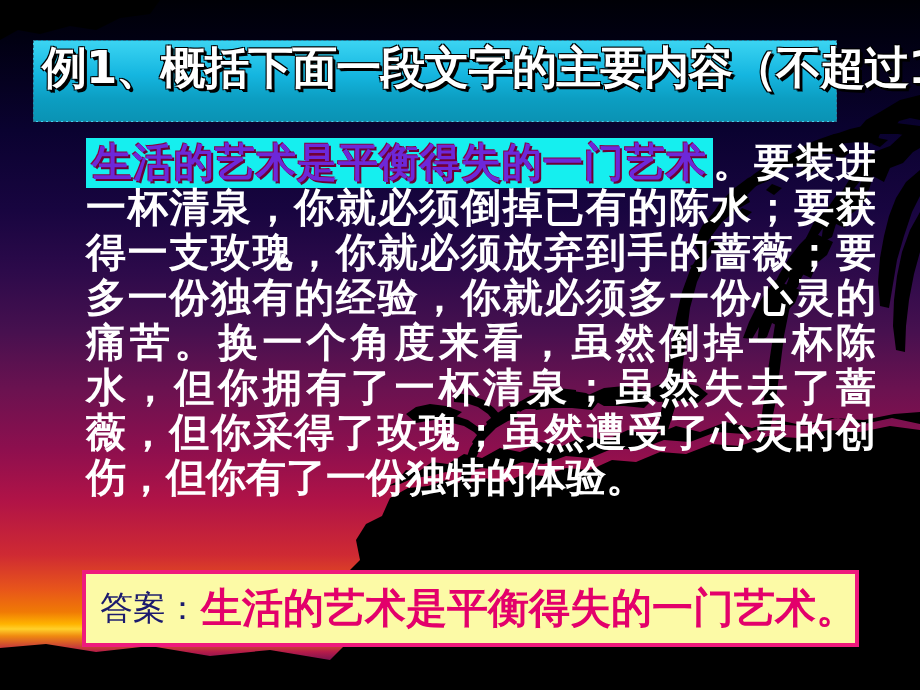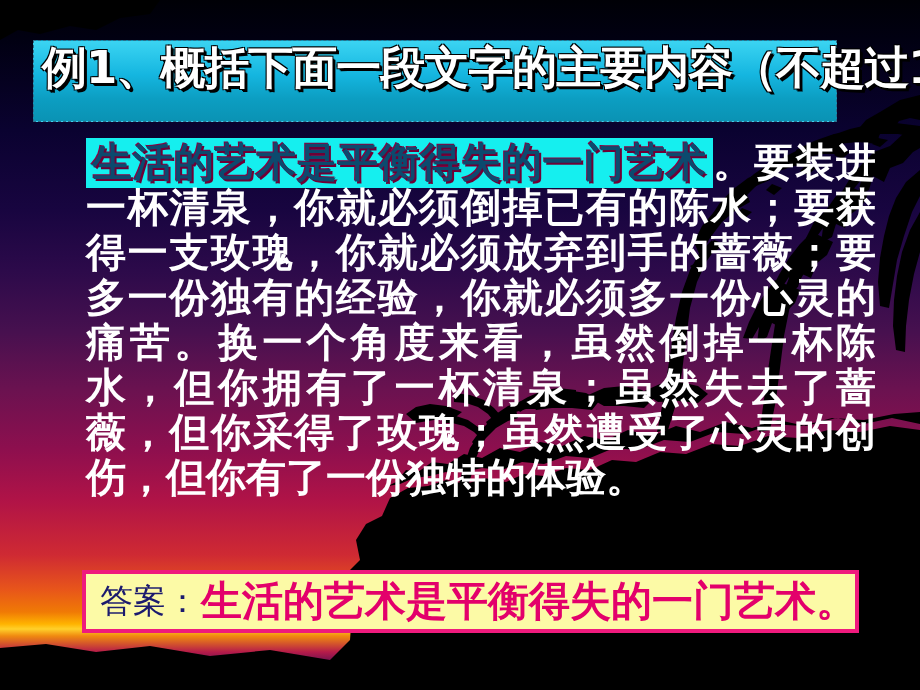--- a/index.html
+++ b/index.html
@@ -103,34 +103,34 @@
     text-align: justify;
     text-shadow:
        2px 2px 0 #0e0520,
        3px 3px 1 #0e0520,
       -1px -1px 0 #1a0a2a,
        1px -1px 0 #1a0a2a,
       -1px  1px 0 #1a0a2a;
   }
   #body-text .hl {
     background: #15efef;
-    color: #0c4a6e;
+    color: #6d28d9;
     padding: 1px 6px 3px 6px;
     text-shadow:
        2px 2px 0 #6e0035,
       -1px -1px 0 #8a0040;
   }
 
   
   #answer-box {
     position: absolute;
     left: 82px;
     top: 570px;
     width: 777px;
-    height: 63px;
+    height: 77px;
     box-sizing: border-box;
     background: #fcfaa6;
     border: 4px solid #ef1a7d;
     z-index: 7;
     display: flex;
     align-items: center;
     padding-left: 14px;
   }
   #answer-label {
     font-family: "DejaVu Serif", serif;

